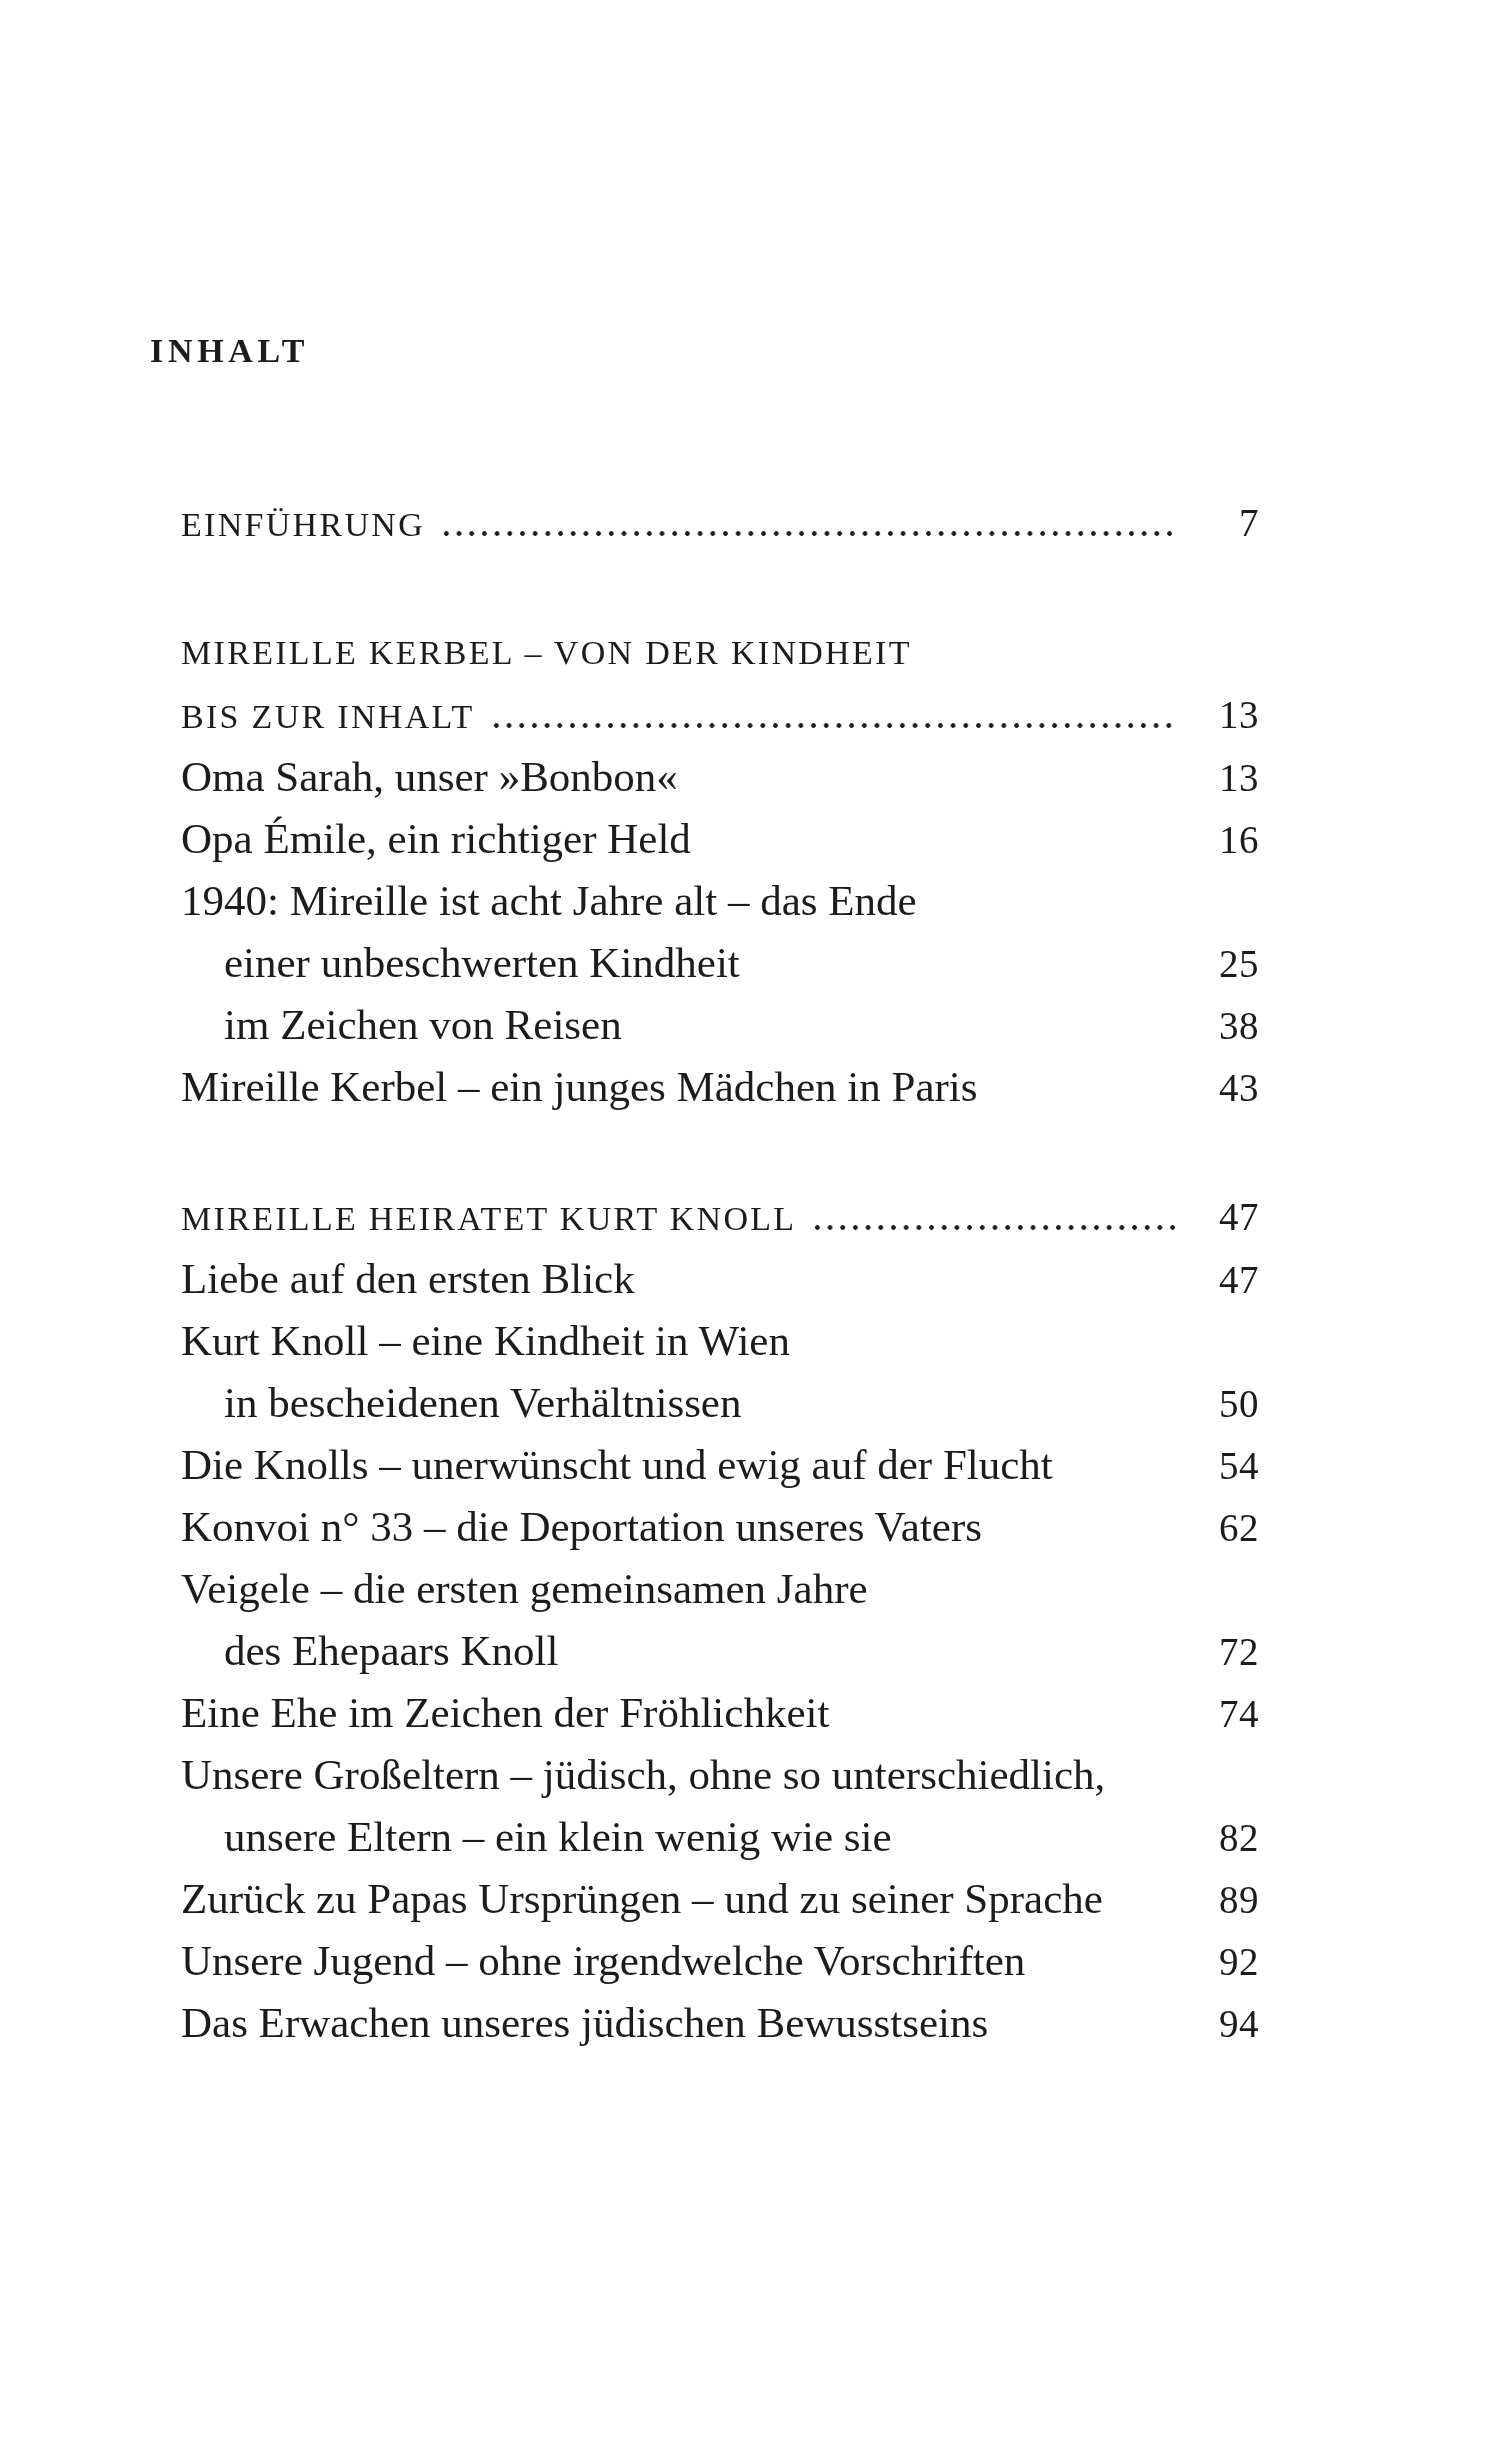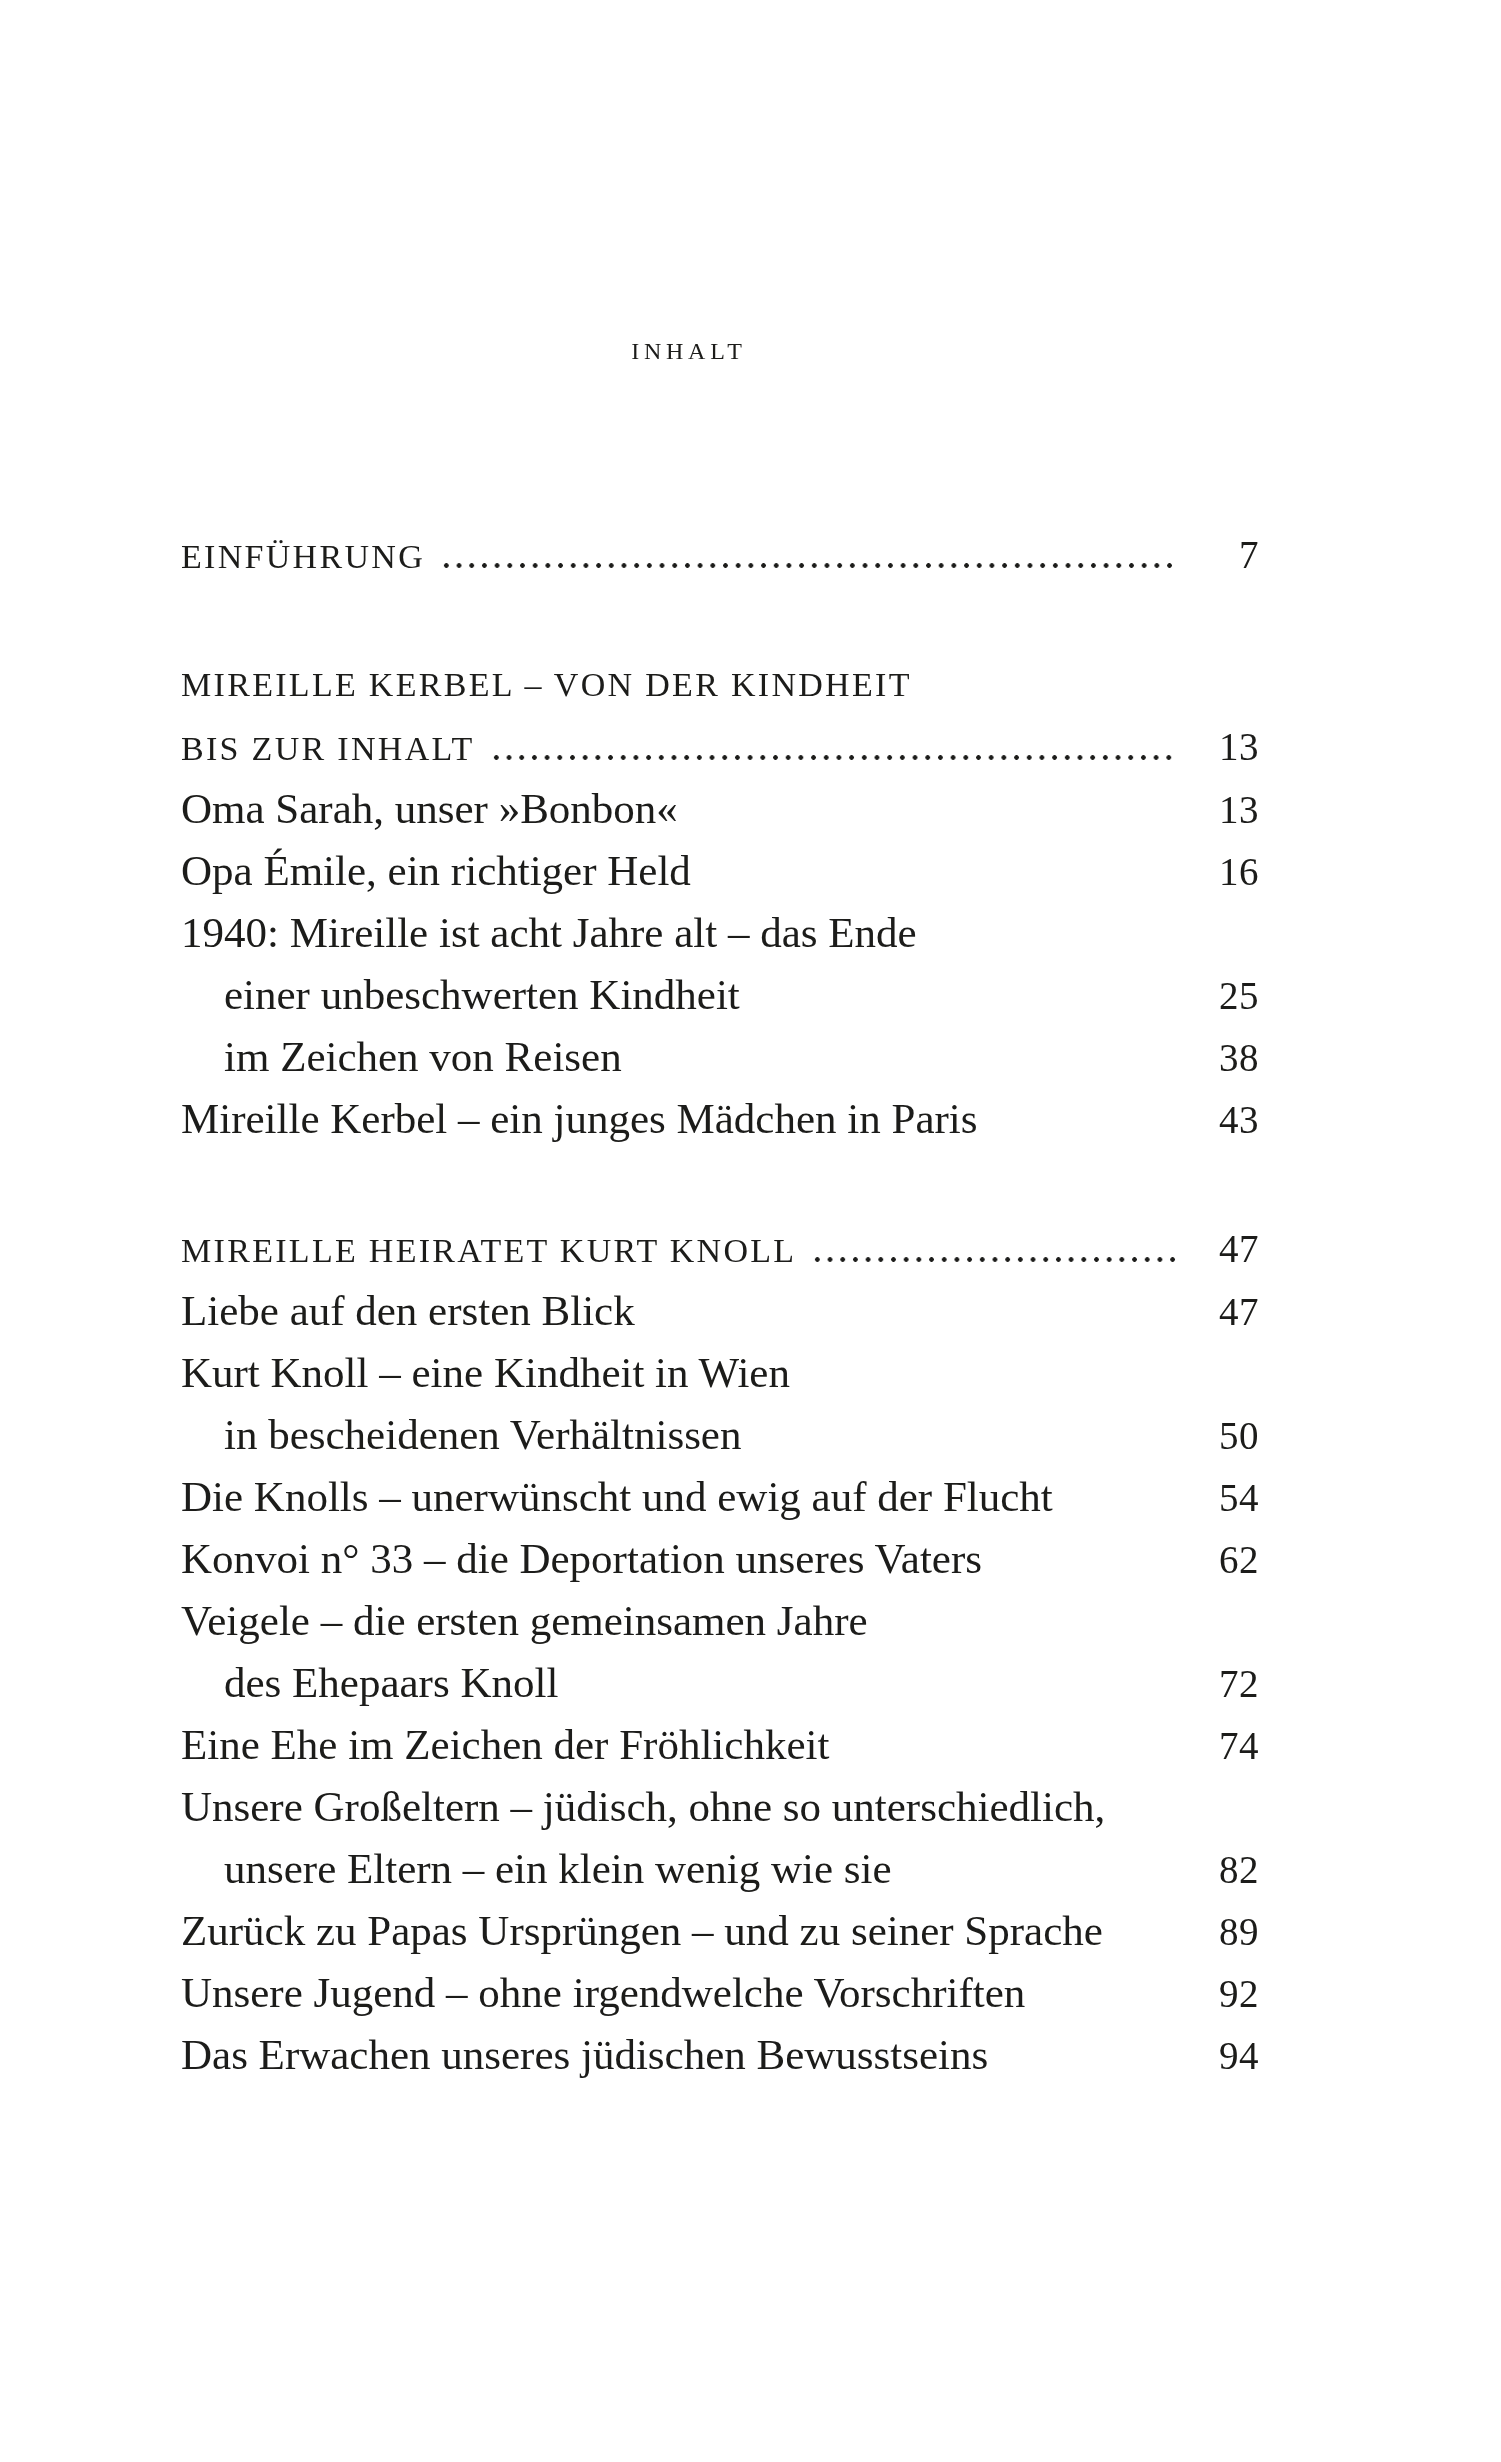--- a/index.html
+++ b/index.html
@@ -11,30 +11,29 @@
     color: #1c1c1a;
     font-family: "Liberation Serif", "DejaVu Serif", serif;
     overflow: hidden;
   }
   .book-title {
     position: absolute;
     top: 334px;
     left: 150px;
     width: 1078px;
     margin: 0;
-    font-size: 24px;
-    font-weight: normal;
+    font-size: 34px;
+    font-weight: bold;
     letter-spacing: 4.7px;
     line-height: 34px;
-    text-align: center;
     white-space: nowrap;
   }
   .toc {
     position: absolute;
-    top: 524px;
+    top: 492px;
     left: 181px;
     width: 1078px;
   }
   .section { margin: 0; }
   .section + .section { margin-top: 68px; }
   .row {
     display: flex;
     align-items: baseline;
     line-height: 62px;
     height: 62px;

